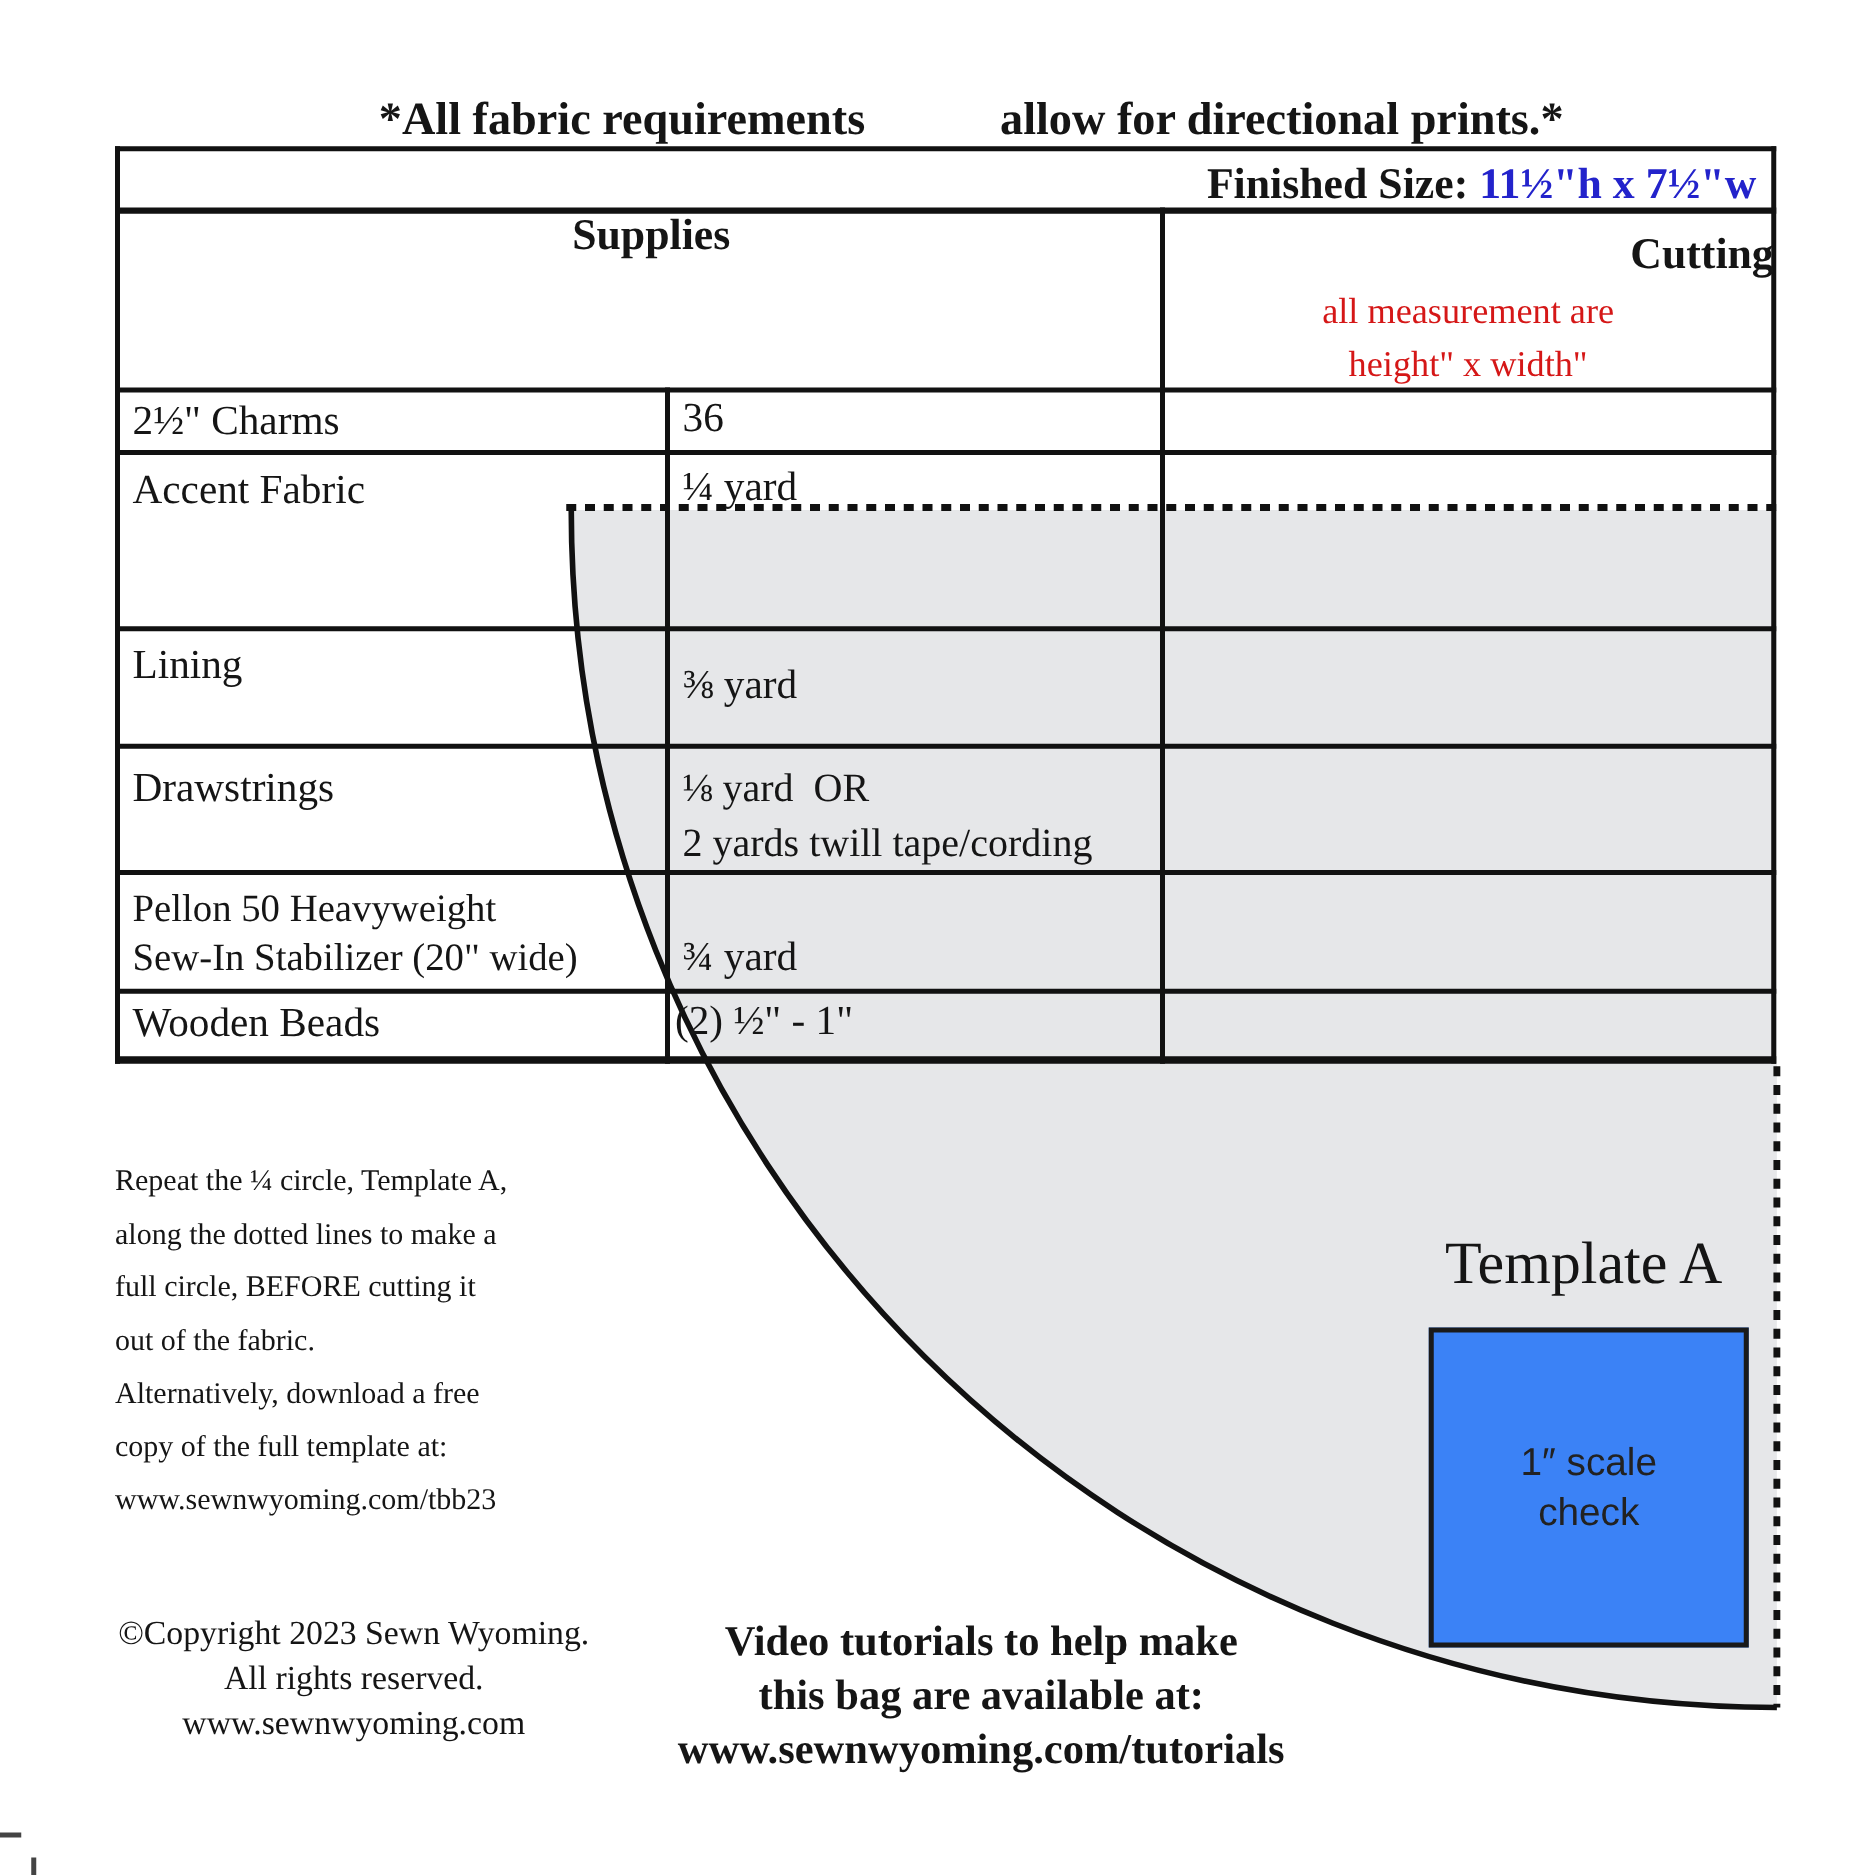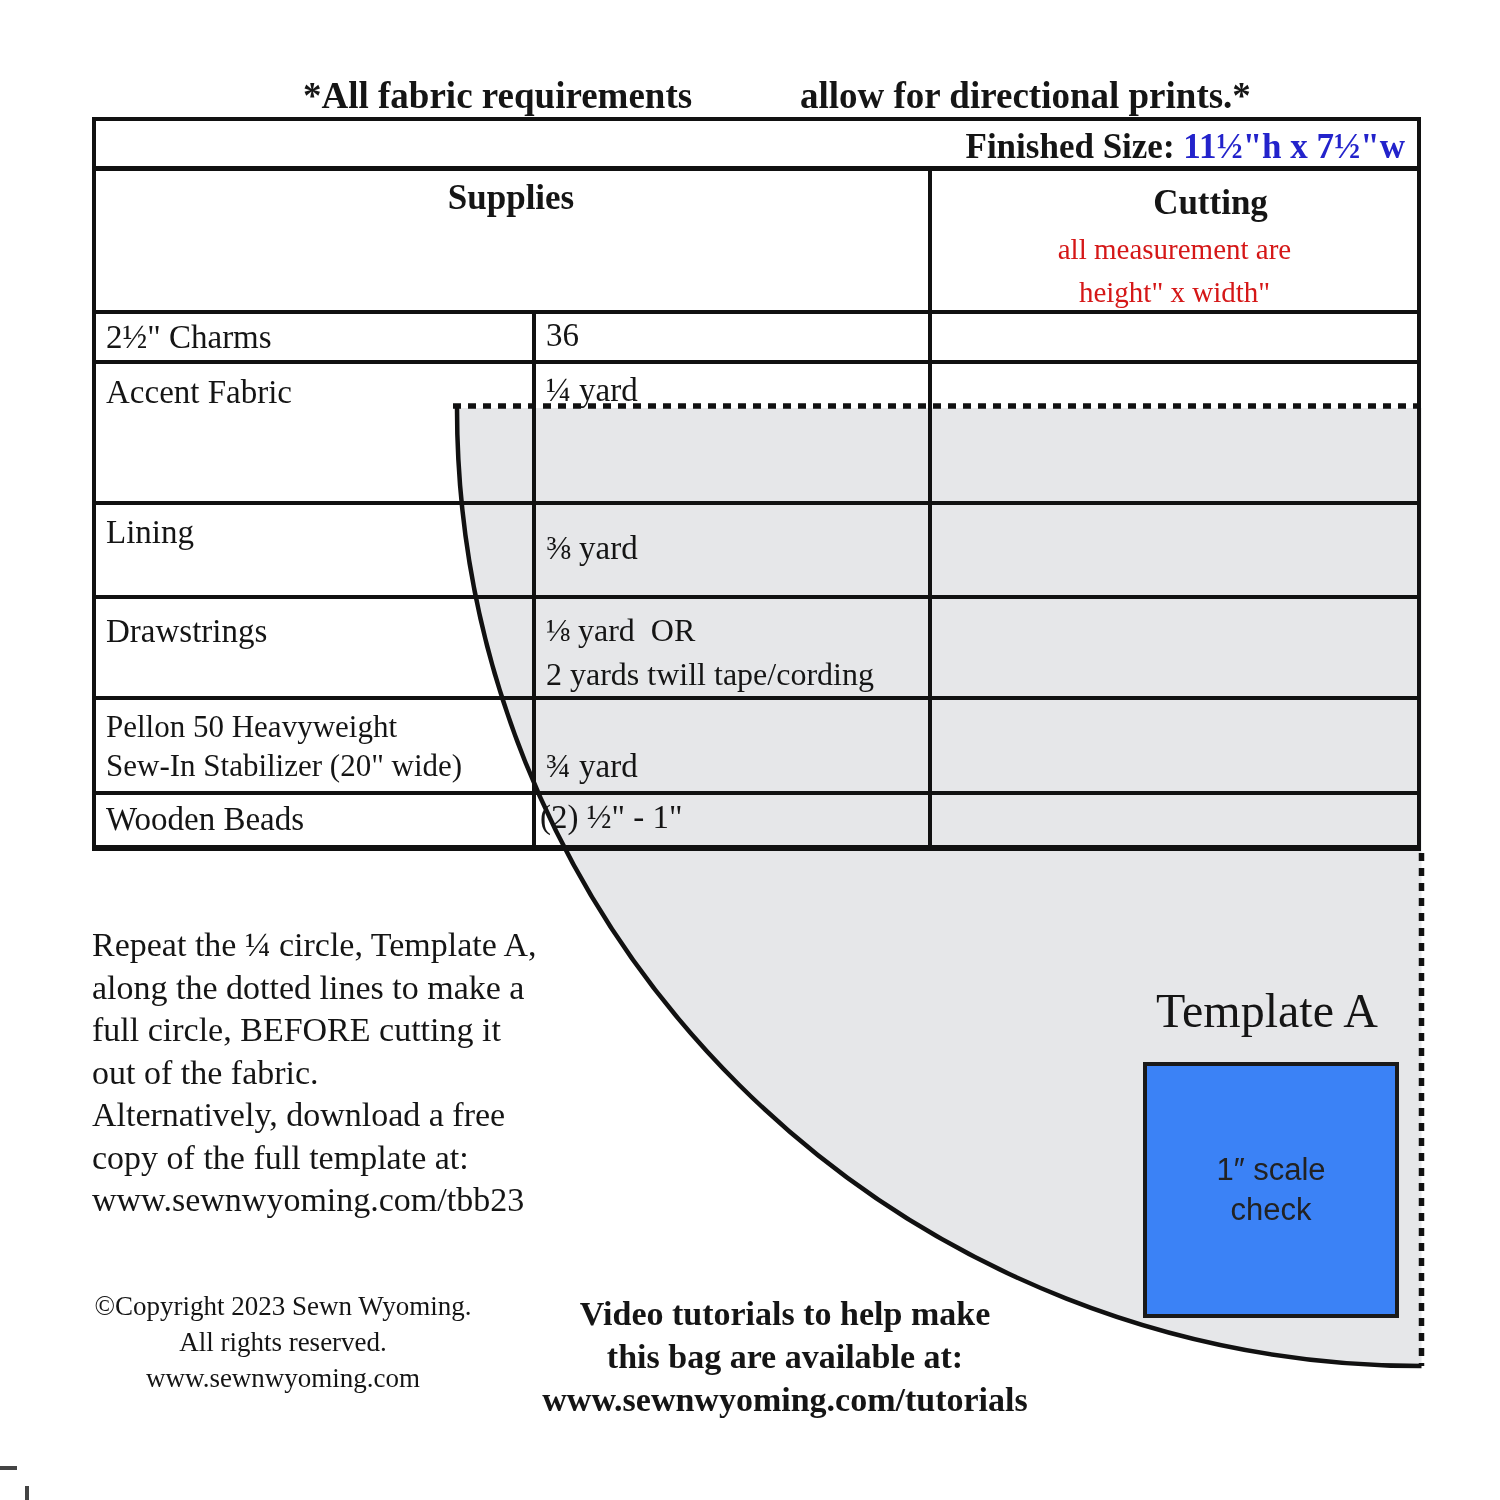--- a/index.html
+++ b/index.html
@@ -22,21 +22,21 @@
   .center{text-align:center;}
   
   #template-label{position:absolute;left:1117px;top:983px;width:300px;text-align:center;font-size:48px;z-index:3;}
   #scale-box{
     position:absolute;left:1143px;top:1062px;width:248px;height:248px;background:#3b82f6;
     border:4px solid #1a1a1a;z-index:3;display:flex;align-items:center;justify-content:center;
     font-family:"Liberation Sans","DejaVu Sans",sans-serif;font-size:31px;line-height:40px;color:#222;
     text-align:center;white-space:pre;
   }
   
-  #instructions{position:absolute;left:92px;top:924px;font-size:34px;line-height:42.5px;z-index:3;}
+  #instructions{position:absolute;left:92px;top:924px;font-size:24px;line-height:42.5px;z-index:3;}
   #copyright{position:absolute;left:83px;top:1288px;width:400px;text-align:center;font-size:27px;line-height:36px;z-index:3;}
   #tutorials{position:absolute;left:500px;top:1292px;width:570px;text-align:center;font-weight:bold;font-size:34px;line-height:43px;z-index:3;}
   
   .artifact{position:absolute;background:#444;z-index:1;}
 </style>
 </head>
 <body>
 
 <div id="page">
 
@@ -63,22 +63,22 @@
   <div class="vline" style="left:92px;top:117px;width:4px;height:734px;"></div>
   <div class="vline" style="left:1417px;top:117px;width:4px;height:734px;"></div>
   <div class="vline" style="left:532px;top:310px;width:4px;height:541px;"></div>
   <div class="vline" style="left:928px;top:166px;width:4px;height:685px;"></div>
 
   <div class="cell hdr" style="left:900px;top:125px;width:505px;text-align:right;">
     <span>Finished Size:</span>
     <span class="blue-val">11½"h x 7½"w</span>
   </div>
 
-  <div class="cell hdr center" style="left:92px;top:176px;width:838px;">Supplies</div>
-  <div class="cell hdr center" style="left:966px;top:181px;width:489px;">Cutting</div>
+  <div class="cell hdr center" style="left:92px;top:166px;width:838px;padding-left:10px;">Supplies</div>
+  <div class="cell hdr center" style="left:930px;top:181px;width:489px;text-align:right;">Cutting</div>
   <div class="cell red-note center" style="left:930px;top:228px;width:489px;">all measurement are</div>
   <div class="cell red-note center" style="left:930px;top:271px;width:489px;">height" x width"</div>
 
   <div class="cell pre" style="left:106px;top:316px;">2½" Charms</div>
   <div class="cell pre" style="left:546px;top:314px;">36</div>
 
   <div class="cell pre" style="left:106px;top:371px;">Accent Fabric</div>
   <div class="cell pre" style="left:546px;top:369px;">¼ yard</div>
 
   <div class="cell pre" style="left:106px;top:511px;">Lining</div>

